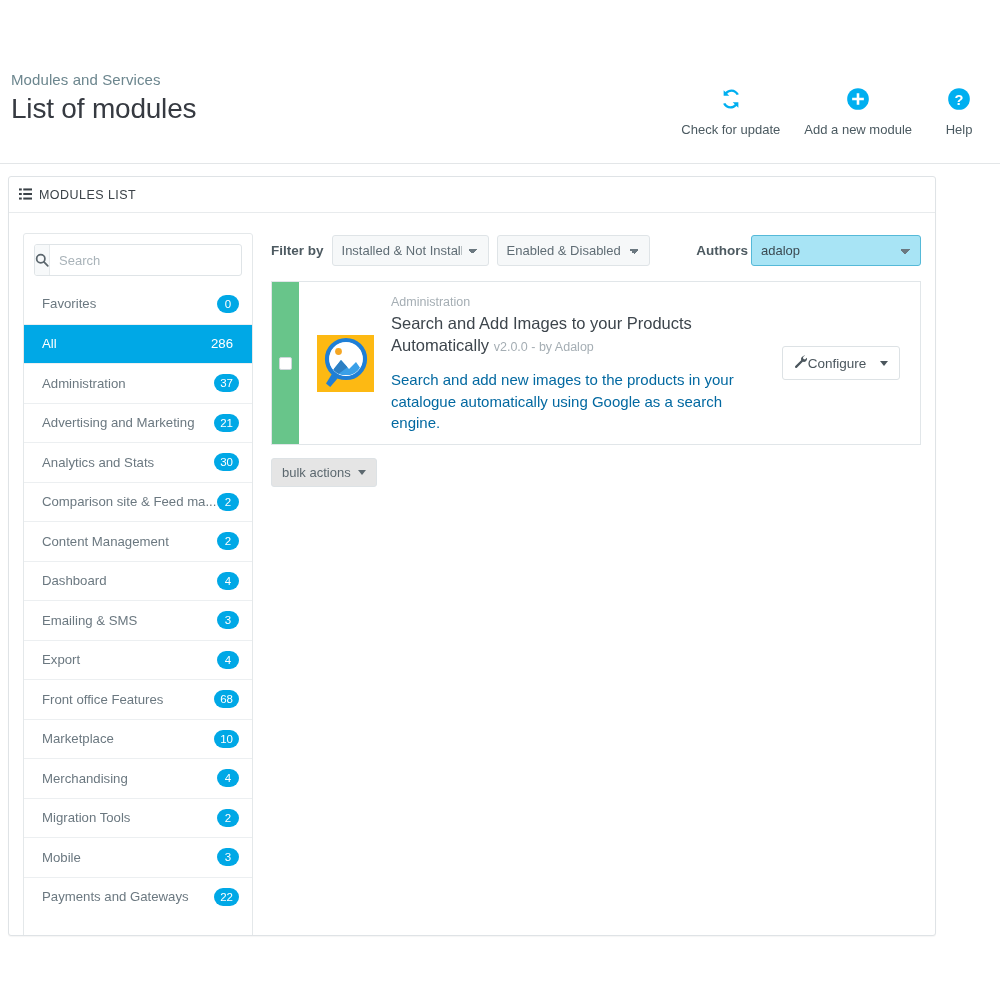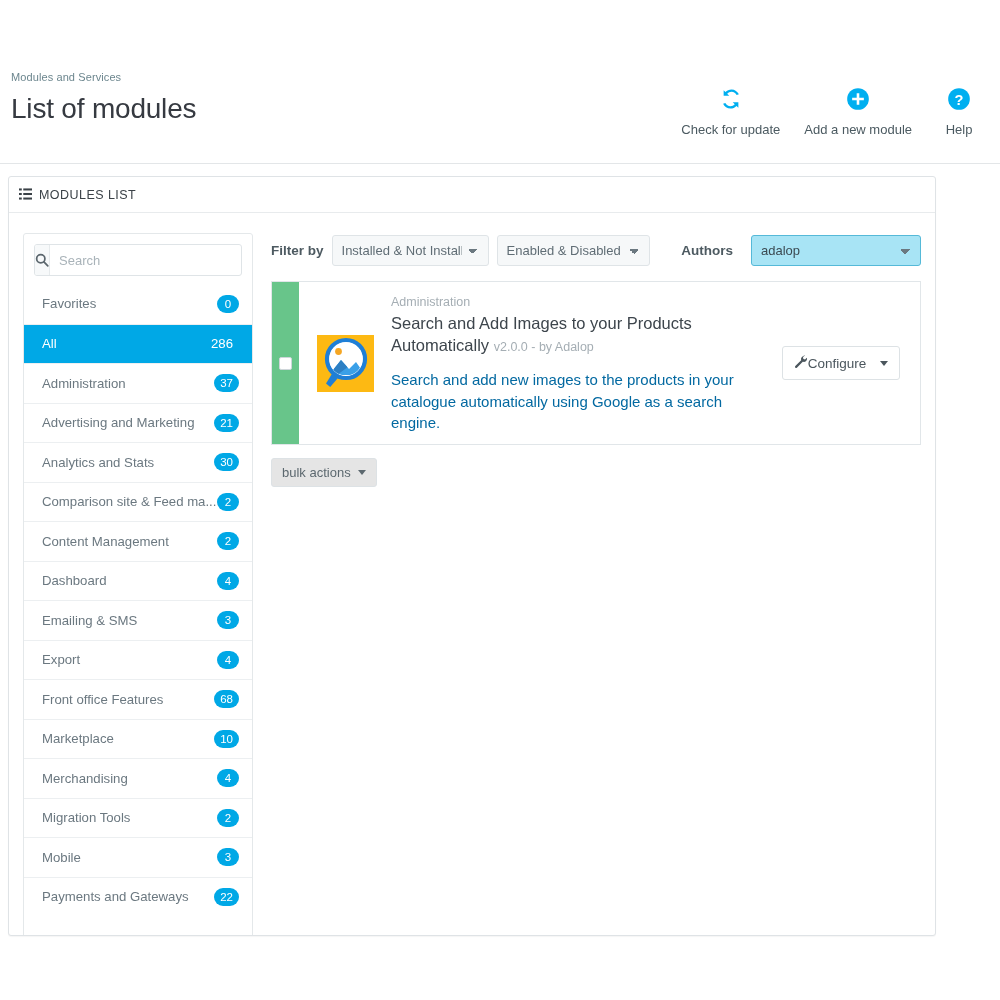--- a/index.html
+++ b/index.html
@@ -17,21 +17,21 @@
   .page-header {
     position: absolute;
     left: 0; top: 0; right: 0;
     height: 164px;
     background: #ffffff;
     border-bottom: 1px solid #e3e6e8;
   }
   .breadcrumb {
     position: absolute;
     left: 11px; top: 71px;
-    font-size: 11px;
+    font-size: 15px;
     color: #6c868e;
     letter-spacing: .1px;
   }
   .page-title {
     position: absolute;
     left: 11px; top: 93px;
     font-size: 28px;
     font-weight: 400;
     color: #363a41;
     letter-spacing: -.2px;
@@ -233,21 +233,21 @@
   .authors-group {
     position: absolute;
     right: 0;
     display: flex;
     align-items: center;
   }
   .authors-label {
     font-size: 13.5px;
     color: #4d5a61;
     font-weight: bold;
-    margin-right: 18px;
+    margin-right: 3px;
   }
   .sel.sel-authors {
     width: 170px;
     background-color: #a8e4f5;
     border: 1px solid #55b9d8;
     color: #3b4a52;
   }
 
   
   .module-card {

